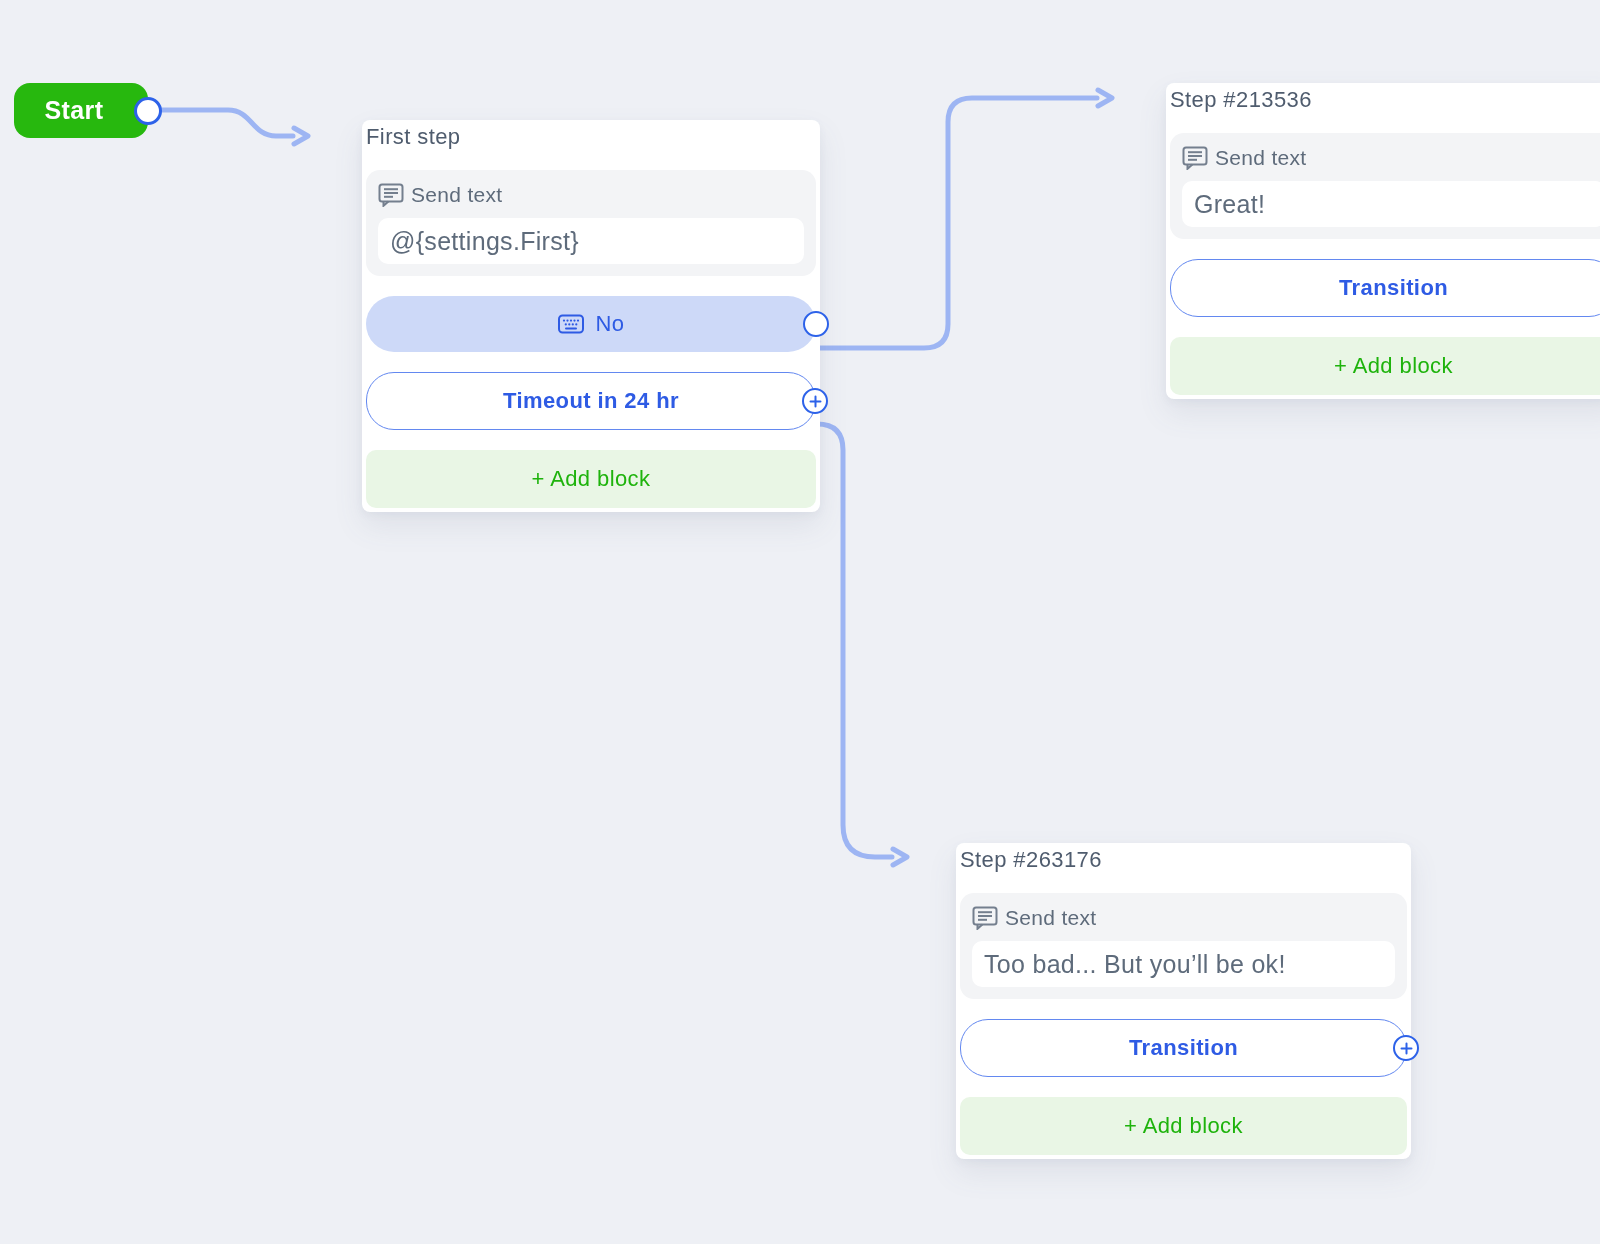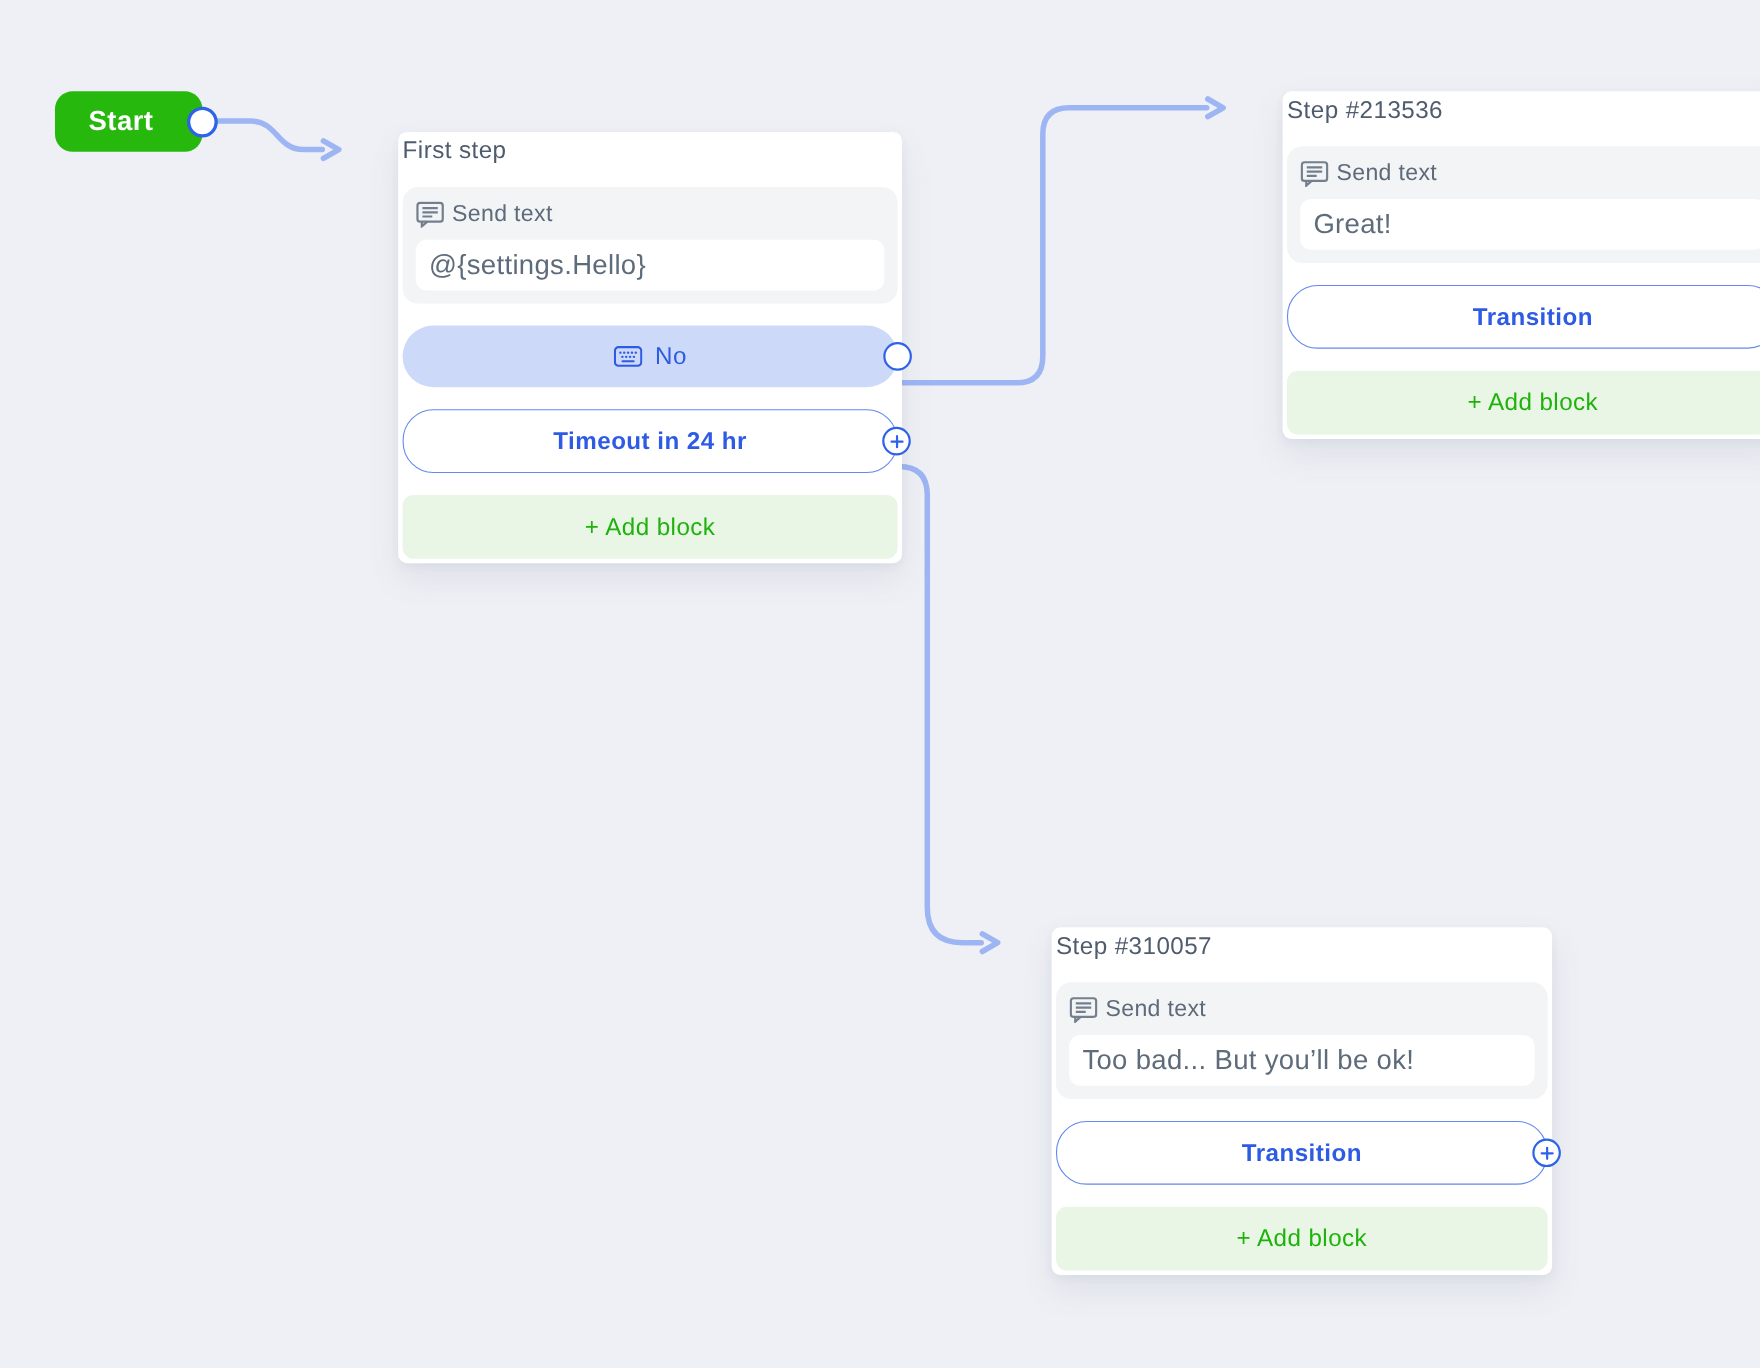--- a/index.html
+++ b/index.html
@@ -40,21 +40,20 @@
     color: #ffffff;
     font-size: 25px;
     font-weight: 600;
     letter-spacing: .4px;
     display: flex;
     align-items: center;
     justify-content: center;
     padding-right: 14px;
     z-index: 2;
     cursor: pointer;
-    margin-left: 36px;
   }
 
   
   .node-card {
     position: absolute;
     box-sizing: border-box;
     background: #ffffff;
     border-radius: 8px;
     padding: 4px;
     display: flex;
@@ -193,21 +192,21 @@
       <div class="st-head">
         <svg class="bubble" width="26" height="24" viewBox="0 0 26 24" fill="none" stroke="currentColor" stroke-width="2">
           <rect x="1.5" y="1.5" width="23" height="17" rx="2.5"></rect>
           <path d="M5.5 18.5 L5.5 22.8 L10.4 18.5"></path>
           <line x1="6" y1="6.2" x2="20" y2="6.2"></line>
           <line x1="6" y1="10" x2="20" y2="10"></line>
           <line x1="6" y1="13.8" x2="15" y2="13.8"></line>
         </svg>
         <span>Send text</span>
       </div>
-      <div class="st-msg">@{settings.Hello}</div>
+      <div class="st-msg">@{settings.First}</div>
     </div>
 
 
     <div class="pill reply">
       <svg class="kbd" width="26" height="20" viewBox="0 0 26 20" fill="none">
         <rect x="1" y="1.5" width="24" height="17" rx="3.5" stroke="currentColor" stroke-width="2"></rect>
         <circle cx="6" cy="6.6" r="1.1" fill="currentColor"></circle>
           <circle cx="9.5" cy="6.6" r="1.1" fill="currentColor"></circle>
         <circle cx="13" cy="6.6" r="1.1" fill="currentColor"></circle>
           <circle cx="16.5" cy="6.6" r="1.1" fill="currentColor"></circle>
@@ -253,21 +252,21 @@
 
     <div class="pill outline">
       <span>Transition</span>
       <span class="port bold"></span>
     </div>
 
     <div class="add-block">+ Add block</div>
   </div>
 
   <div class="node-card" id="card-213538">
-    <div class="card-title">Step #310057</div>
+    <div class="card-title">Step #263176</div>
 
     <div class="send-text">
       <div class="st-head">
         <svg class="bubble" width="26" height="24" viewBox="0 0 26 24" fill="none" stroke="currentColor" stroke-width="2">
           <rect x="1.5" y="1.5" width="23" height="17" rx="2.5"></rect>
           <path d="M5.5 18.5 L5.5 22.8 L10.4 18.5"></path>
           <line x1="6" y1="6.2" x2="20" y2="6.2"></line>
           <line x1="6" y1="10" x2="20" y2="10"></line>
           <line x1="6" y1="13.8" x2="15" y2="13.8"></line>
         </svg>

